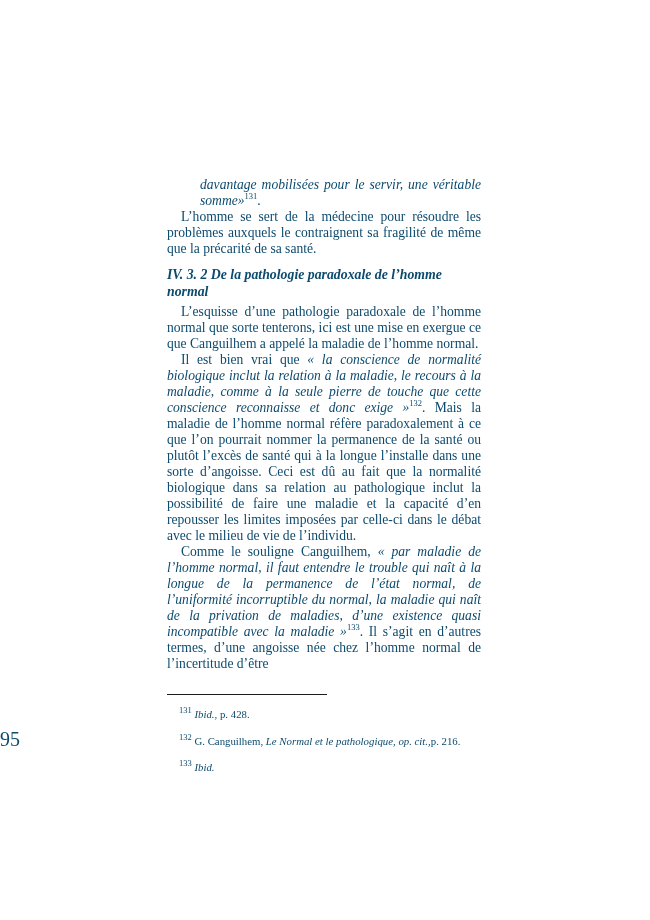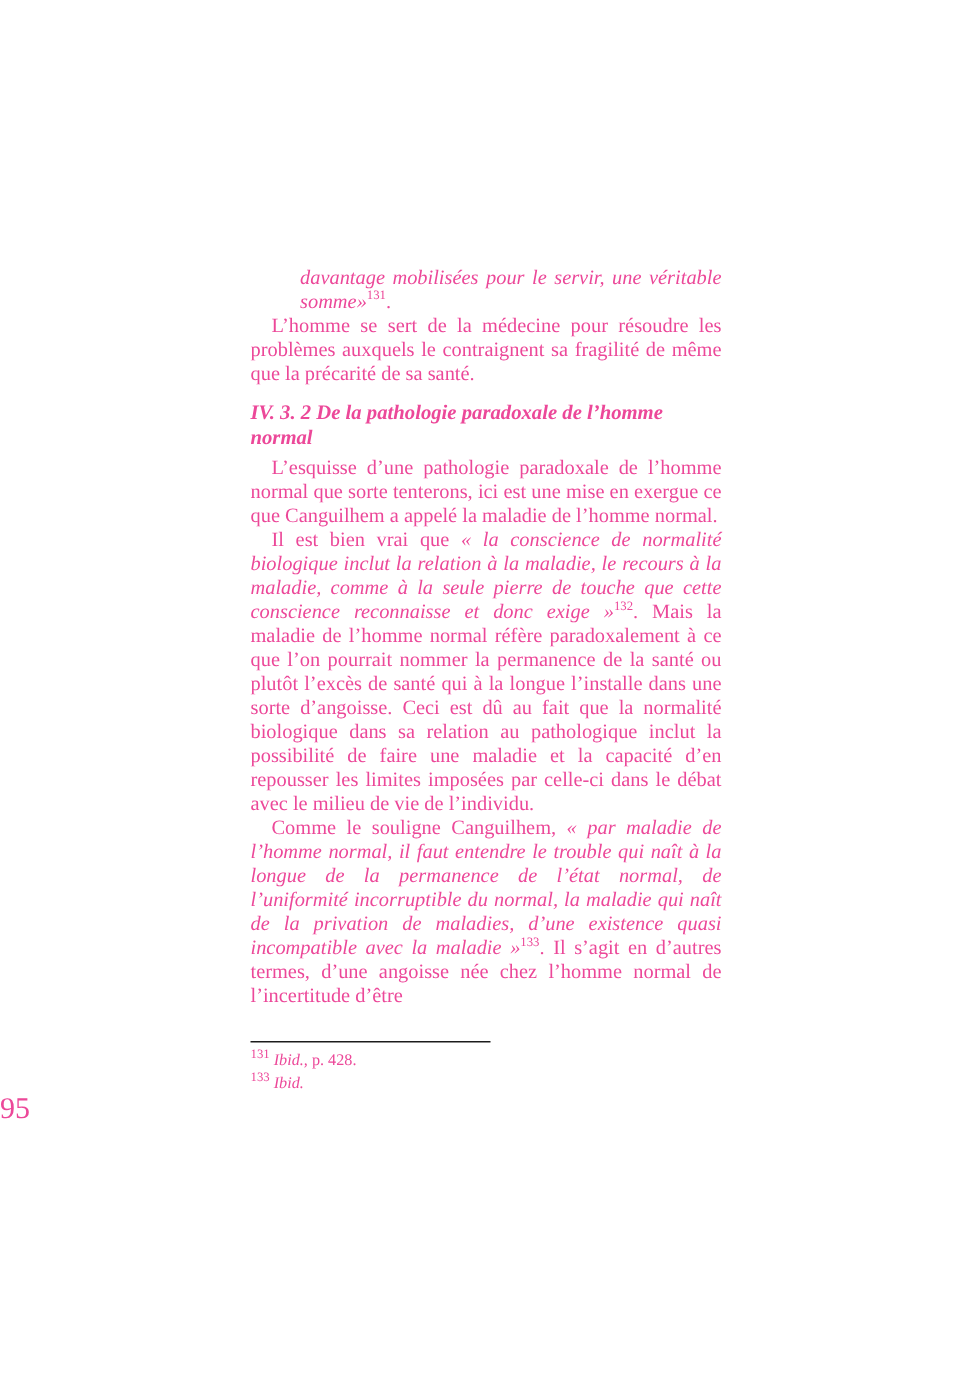--- a/index.html
+++ b/index.html
@@ -5,21 +5,21 @@
   html, body {
     margin: 0;
     padding: 0;
     background: #ffffff;
   }
   .page {
     position: relative;
     width: 650px;
     height: 920px;
     background: #ffffff;
-    color: #ec4899;
+    color: #0c4a6e;
     font-family: "Liberation Serif", "DejaVu Serif", serif;
     overflow: hidden;
   }
   .text-block {
     position: absolute;
     left: 167px;
     top: 177px;
     width: 314px;
     font-size: 13.6px;
     line-height: 16px;
@@ -53,21 +53,21 @@
     height: 0;
     border-top: 1.2px solid #1c1c1c;
     margin-top: 22px;
     margin-bottom: 5px;
   }
   .footnotes p {
     font-size: 10.8px;
     line-height: 14.6px;
     text-align: left;
     text-indent: 0;
-    margin: 0;
+    margin: 12px;
   }
   .page-number {
     position: absolute;
     top: 730px;
     left: 0;
     width: 100%;
     text-align: left;
     font-size: 20px;
     line-height: 18px;
   }
@@ -87,19 +87,20 @@
     <p class="para"><span>L’esquisse d’une pathologie paradoxale de l’homme normal que sorte tenterons, ici est une mise en exergue ce que Canguilhem a appelé la maladie de l’homme normal.</span></p>
 
     <p class="para"><span>Il est bien vrai que </span><span style="font-style: italic;">« la conscience de normalité biologique inclut la relation à la maladie, le recours à la maladie, comme à la seule pierre de touche que cette conscience reconnaisse et donc exige »</span><sup>132</sup><span>. Mais la maladie de l’homme normal réfère paradoxalement à ce que l’on pourrait nommer la permanence de la santé ou plutôt l’excès de santé qui à la longue l’installe dans une sorte d’angoisse. Ceci est dû au fait que la normalité biologique dans sa relation au pathologique inclut la possibilité de faire une maladie et la capacité d’en repousser les limites imposées par celle-ci dans le débat avec le milieu de vie de l’individu.</span></p>
 
     <p class="para"><span>Comme le souligne Canguilhem, </span><span style="font-style: italic;">« par maladie de l’homme normal, il faut entendre le trouble qui naît à la longue de la permanence de l’état normal, de l’uniformité incorruptible du normal, la maladie qui naît de la privation de maladies, d’une existence quasi incompatible avec la maladie »</span><sup>133</sup><span>. Il s’agit en d’autres termes, d’une angoisse née chez l’homme normal de l’incertitude d’être</span></p>
 
     <div class="fn-rule"></div>
 
     <div class="footnotes">
       <p><sup>131</sup><span> </span><span style="font-style: italic;">Ibid.,</span><span> p. 428.</span></p>
+      <p><sup>132</sup><span> G. Canguilhem, </span><span style="font-style: italic;">Le Normal et le pathologique, op. cit.,</span><span>p. 216.</span></p>
       <p><sup>133</sup><span> </span><span style="font-style: italic;">Ibid.</span></p>
     </div>
 
   </div>
 
   <div class="page-number">95</div>
 </div>
 
 </body></html>

